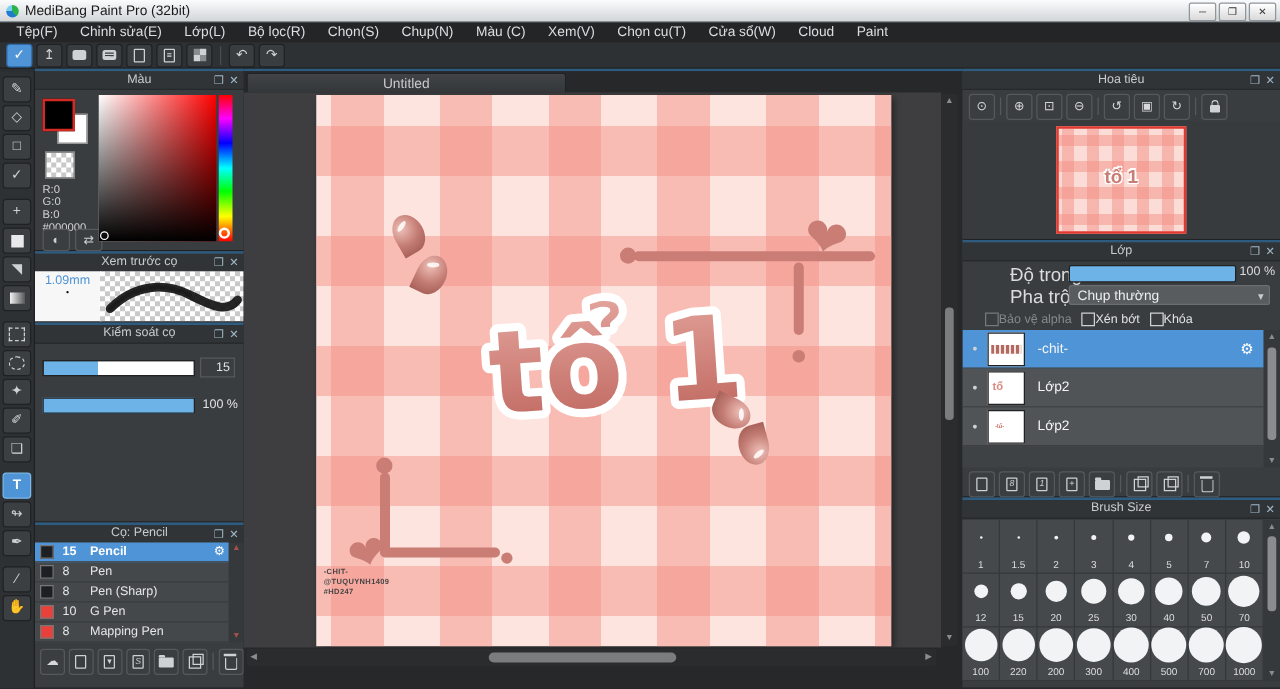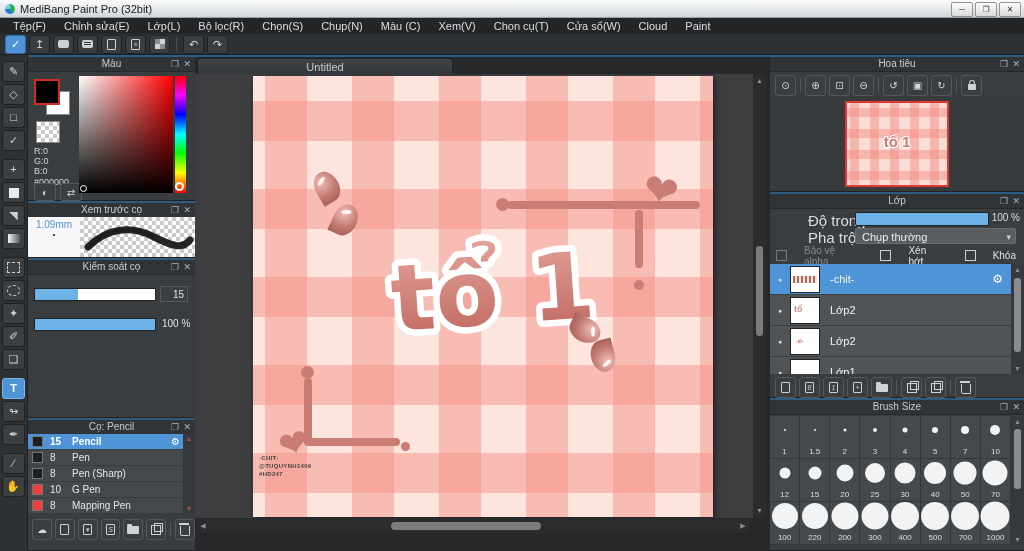--- a/index.html
+++ b/index.html
@@ -159,21 +159,21 @@
   .lrow1{position:absolute;left:0;right:0;top:16px;height:17px;}
   .llab{position:absolute;left:6px;top:2px;font-size:15px;color:#dadcde;margin-left:32px;}
   .lslider{position:absolute;left:85px;top:2px;width:132px;height:12px;background:#6db3e8;
     border:1px solid #202224;border-radius:2px;}
   .lpct{position:absolute;right:4px;top:2px;font-size:10px;color:#dadcde;}
   .lrow2{position:absolute;left:0;right:0;top:33px;height:20px;}
   .ldrop{position:absolute;left:85px;top:1px;right:8px;height:16px;background:#585c5e;
     border:1px solid #6a6e70;border-radius:2px;color:#eceeef;font-size:11px;line-height:16px;
     padding-left:6px;box-sizing:border-box;}
   .ldroparrow{position:absolute;right:4px;top:0;color:#c9cbcd;font-size:9px;line-height:16px;}
-  .lrow3{position:absolute;left:0;right:0;top:53px;height:17px;display:flex;align-items:center;gap:17px;padding-left:6px;}
+  .lrow3{position:absolute;left:0;right:0;top:53px;height:17px;display:flex;align-items:center;gap:0;padding-left:18px;}
   .chk{width:9px;height:9px;border:1px solid #cfd2d4;background:transparent;flex:0 0 auto;}
   .chk.dim{border-color:#75797b;}
   .chklab{font-size:10px;color:#e0e2e4;margin-right:8px;}
   .chklab.dim{color:#85898c;}
   .llist{position:absolute;left:0;top:70px;right:13px;height:110px;background:#3f4244;overflow:hidden;}
   .lay{height:31px;display:flex;align-items:center;background:#515456;border-bottom:1px solid #3c3f41;
     box-sizing:border-box;}
   .lay.sel{background:#4f94d6;}
   .lvis{width:20px;text-align:center;color:#cfd2d4;font-size:7px;flex:0 0 auto;}
   .lthumb{width:28px;height:25px;border:1px solid #222;flex:0 0 auto;position:relative;overflow:hidden;background:#fff;}
@@ -565,25 +565,20 @@
             </span>
           <span class="lname">Lớp2</span>
         </div>
         <div class="lay">
           <span class="lvis">●</span>
           <span class="lthumb checker" style="background-size:6px 6px">
               <i style="position:absolute;left:5px;top:9px;font-style:normal;font-size:5px;color:#c0392b">-tổ-</i>
             </span>
           <span class="lname">Lớp2</span>
         </div>
-        <div class="lay">
-          <span class="lvis">●</span>
-          <span class="lthumb gingham-mini"></span>
-          <span class="lname">Lớp1</span>
-        </div>
       </div>
       <div class="lscroll">
         <span class="ar" style="top:0">▲</span>
         <i class="lsthumb"></i>
         <span class="ar" style="bottom:0">▼</span>
       </div>
       <div class="ltools">
         <span class="pbtn">
             <i class="i-doc"></i>
           </span>

